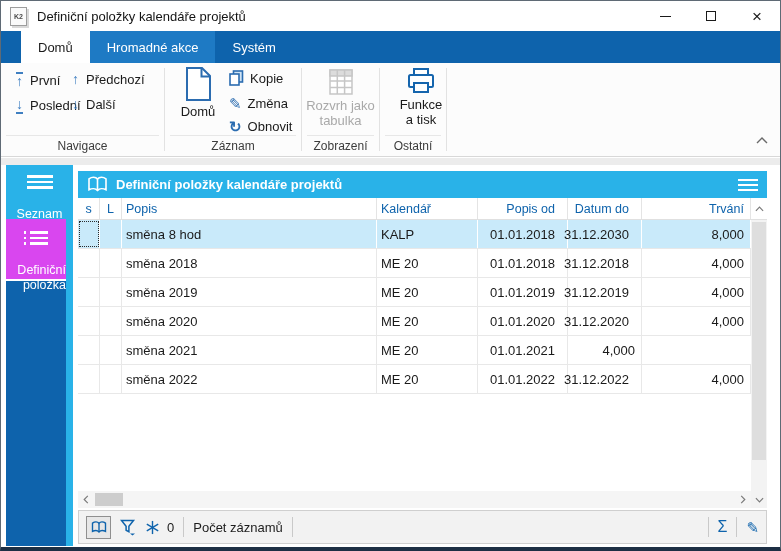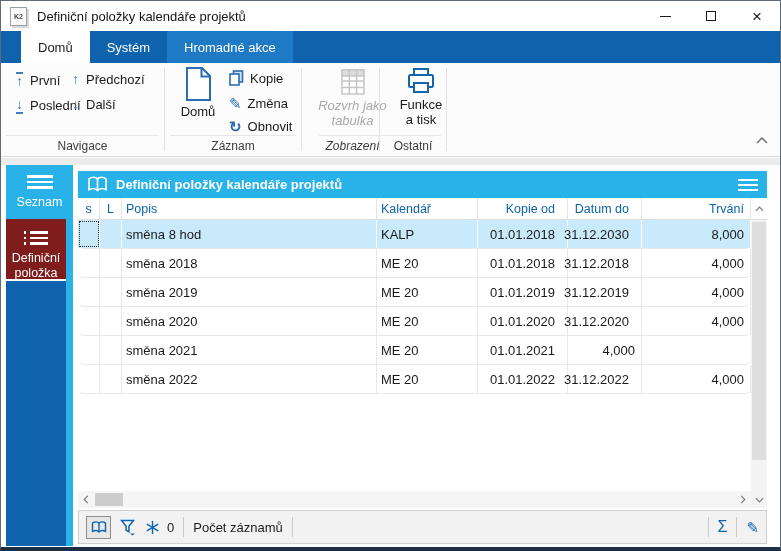--- a/index.html
+++ b/index.html
@@ -47,22 +47,22 @@
   .ribbon-collapse { position:absolute; right:12px; bottom:8px; }
 
   .gapstrip { position:absolute; left:0; top:157px; right:0; height:7px; background:#ececec; }
 
   
   .sidebar { position:absolute; left:5px; top:164px; width:60px; height:381px; background:#0e63ac; }
   .side-strip { position:absolute; left:65px; top:164px; width:7px; height:381px; background:#29b2e8; }
   .side-item { position:absolute; left:5px; display:flex; flex-direction:column; align-items:center;
                color:#fff; cursor:default; }
   .side-item1 { top:164px; width:67px; height:54px; background:#29b2e8; z-index:2; }
-  .side-item2 { top:218px; width:60px; height:62px; background:#7f1d1d; border-bottom:2px solid #fff; }
-  .side-label { font-size:12.5px; margin-top:6px; text-align:center; line-height:1.2; }
+  .side-item2 { top:218px; width:60px; height:62px; background:#d946ef; border-bottom:2px solid #fff; }
+  .side-label { font-size:12.5px; margin-top:18px; text-align:right; line-height:1.2; }
   .burger { display:flex; flex-direction:column; gap:3px; margin-top:10px; }
   .burger i { display:block; width:26px; height:2.5px; background:#fff; }
   .dotlist { display:flex; flex-direction:column; gap:3px; margin-top:12px; }
   .dotlist span { display:flex; align-items:center; gap:4px; }
   .dotlist b { width:2.5px; height:2.5px; background:#fff; }
   .dotlist i { display:block; width:18px; height:2.5px; background:#fff; }
 
   
   .panel-header { position:absolute; left:77px; top:170px; width:689px; height:27px; background:#29b2e8;
                   color:#fff; display:flex; align-items:center; }
@@ -74,21 +74,21 @@
            display:grid; grid-template-columns:22px 22px 255px 101px 90px 74px 1fr;
            border-bottom:1px solid #e0e0e0; }
   .th { font-size:12.5px; color:#0e63ac; display:flex; align-items:center; padding:0 4px;
         border-right:1px solid #e4e4e4; }
   .th.c { justify-content:center; }
   .th.r { justify-content:flex-end; padding-right:12px; }
   .th.trv { justify-content:flex-end; padding-right:6px; }
 
   .tbody { position:absolute; left:77px; top:219px; width:673px; }
   .trow { display:grid; grid-template-columns:22px 22px 255px 101px 90px 74px 1fr; height:29px;
-          border-bottom:1px solid #e8e8e8;border-radius:6px; }
+          border-bottom:1px solid #e8e8e8; }
   .td { font-size:13px; color:#1a1a1a; display:flex; align-items:center; padding:0 4px;
         border-right:1px solid #e8e8e8; }
   .td.r { justify-content:flex-end; padding-right:12px; }
   .td.trv { justify-content:flex-end; padding-right:6px; }
   .trow.selected .td { background:#c9eafa; border-right-color:#fff; border-bottom-color:#e3f3fc; }
   .trow.selected .td:first-child { outline:1px dotted #2b2b2b; outline-offset:-2px; }
 
   
   .vscroll-top { position:absolute; left:750px; top:197px; width:16px; height:22px; background:#fff;
                  border-bottom:1px solid #e0e0e0; display:flex; align-items:center; justify-content:center; }
@@ -133,22 +133,22 @@
           <span class="glyph-max"></span>
         </div>
       <div class="wbtn">
           <span class="glyph-close">×</span>
         </div>
     </div>
   </div>
 
   <div class="tabbar">
     <div class="tab active">Domů</div>
+    <div class="tab hl">Hromadné akce</div>
     <div class="tab">Systém</div>
-    <div class="tab hl">Hromadné akce</div>
   </div>
 
   <div class="ribbon">
 
     <div class="rg" style="left:0;width:163px;">
       <div class="navbtn" style="left:15px;top:9px;">
         <span class="arr bar-top">↑</span>
         <span>První</span>
       </div>
       <div class="navbtn" style="left:15px;top:34px;">
@@ -187,21 +187,21 @@
         <span>Změna</span>
       </div>
       <div class="smallbtn" style="left:64px;top:56px;">
         <span class="blue-glyph">↻</span>
         <span>Obnovit</span>
       </div>
       <div class="rg-label">Záznam</div>
     </div>
     <div class="rsep" style="left:300px;"></div>
 
-    <div class="rg" style="left:313px;width:77px;font-style:italic;">
+    <div class="rg" style="left:301px;width:77px;">
       <div class="bigbtn disabled" style="left:2px;right:2px;top:6px;">
         <svg width="24" height="26" viewBox="0 0 24 26">
           <rect x="1" y="1" width="22" height="24" fill="#fff" stroke="#c6c6c6" stroke-width="1.5"></rect>
           <rect x="1" y="1" width="22" height="6" fill="#dcdcdc" stroke="#c6c6c6" stroke-width="1.5"></rect>
           <path d="M8.3 1 v24 M15.6 1 v24 M1 12 h22 M1 18.5 h22" stroke="#c6c6c6" stroke-width="1.5" fill="none"></path>
         </svg>
         <span class="lbl">Rozvrh jako tabulka</span>
       </div>
       <div class="rg-label">Zobrazení</div>
     </div>
@@ -268,21 +268,21 @@
         <i></i>
         <i></i>
       </span>
   </div>
 
   <div class="thead">
     <div class="th c">s</div>
     <div class="th c">L</div>
     <div class="th">Popis</div>
     <div class="th">Kalendář</div>
-    <div class="th r">Kopie od</div>
+    <div class="th r">Popis od</div>
     <div class="th r">Datum do</div>
     <div class="th trv">Trvání</div>
   </div>
 
   <div class="tbody">
     <div class="trow selected">
       <div class="td c"></div>
       <div class="td c"></div>
       <div class="td">směna 8 hod</div>
       <div class="td">KALP</div>

